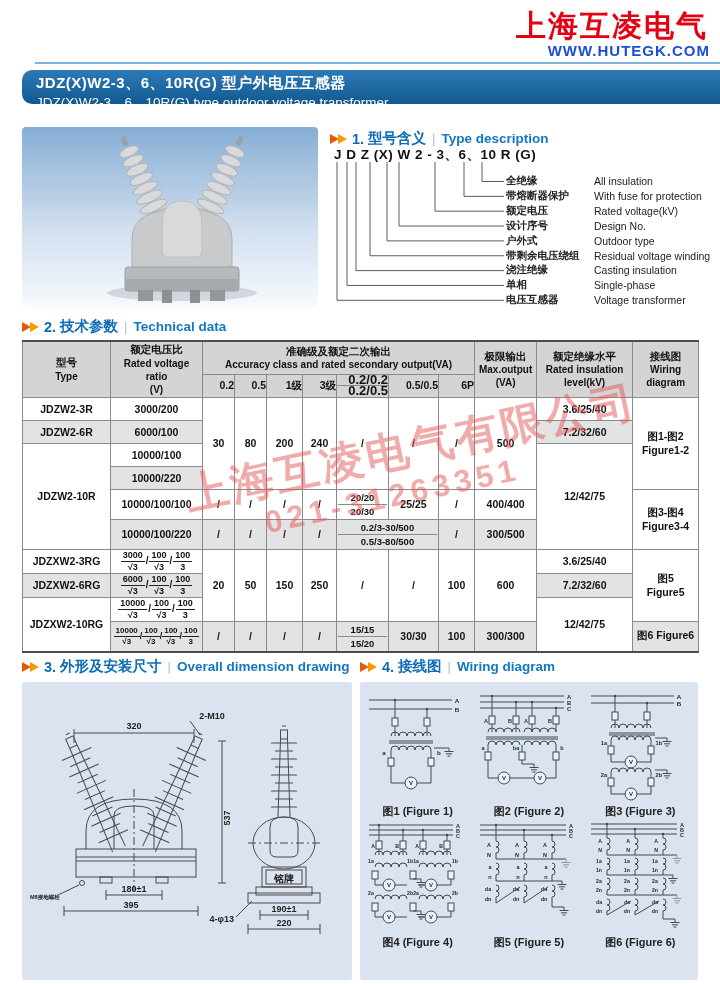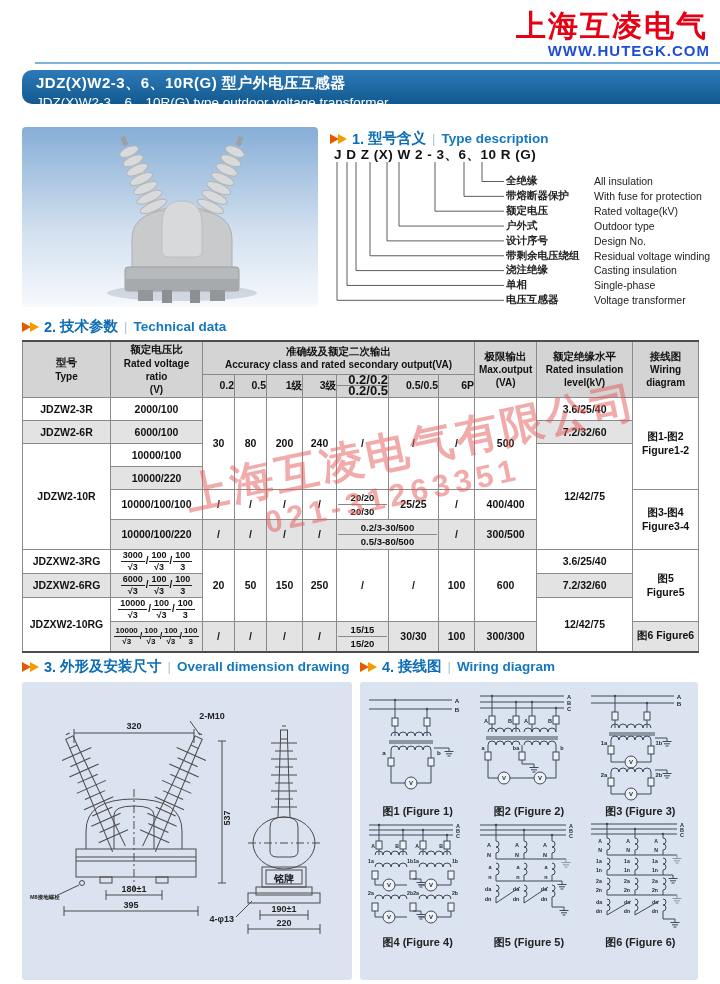--- a/index.html
+++ b/index.html
@@ -159,26 +159,26 @@
       </div>
       <div class="leg-row">
         <span class="leg-zh">带熔断器保护</span>
         <span class="leg-en">With fuse for protection</span>
       </div>
       <div class="leg-row">
         <span class="leg-zh">额定电压</span>
         <span class="leg-en">Rated voltage(kV)</span>
       </div>
       <div class="leg-row">
+        <span class="leg-zh">设计序号</span>
+        <span class="leg-en">Design No.</span>
+      </div>
+      <div class="leg-row">
         <span class="leg-zh">户外式</span>
         <span class="leg-en">Outdoor type</span>
-      </div>
-      <div class="leg-row">
-        <span class="leg-zh">设计序号</span>
-        <span class="leg-en">Design No.</span>
       </div>
       <div class="leg-row">
         <span class="leg-zh">带剩余电压绕组</span>
         <span class="leg-en">Residual voltage winding</span>
       </div>
       <div class="leg-row">
         <span class="leg-zh">浇注绝缘</span>
         <span class="leg-en">Casting insulation</span>
       </div>
       <div class="leg-row">
@@ -255,21 +255,21 @@
             <div>0.2/0.2</div>
             <div>0.2/0.5</div>
           </th>
           <th class="sub">0.5/0.5</th>
           <th class="sub">6P</th>
         </tr>
       </thead>
       <tbody>
         <tr>
           <td>JDZW2-3R</td>
-          <td>2000/100</td>
+          <td>3000/200</td>
           <td rowspan="4">30</td>
           <td rowspan="4">80</td>
           <td rowspan="4">200</td>
           <td rowspan="4">240</td>
           <td rowspan="4">/</td>
           <td rowspan="4">/</td>
           <td rowspan="4">/</td>
           <td rowspan="4">500</td>
           <td>3.6/25/40</td>
           <td rowspan="4">

